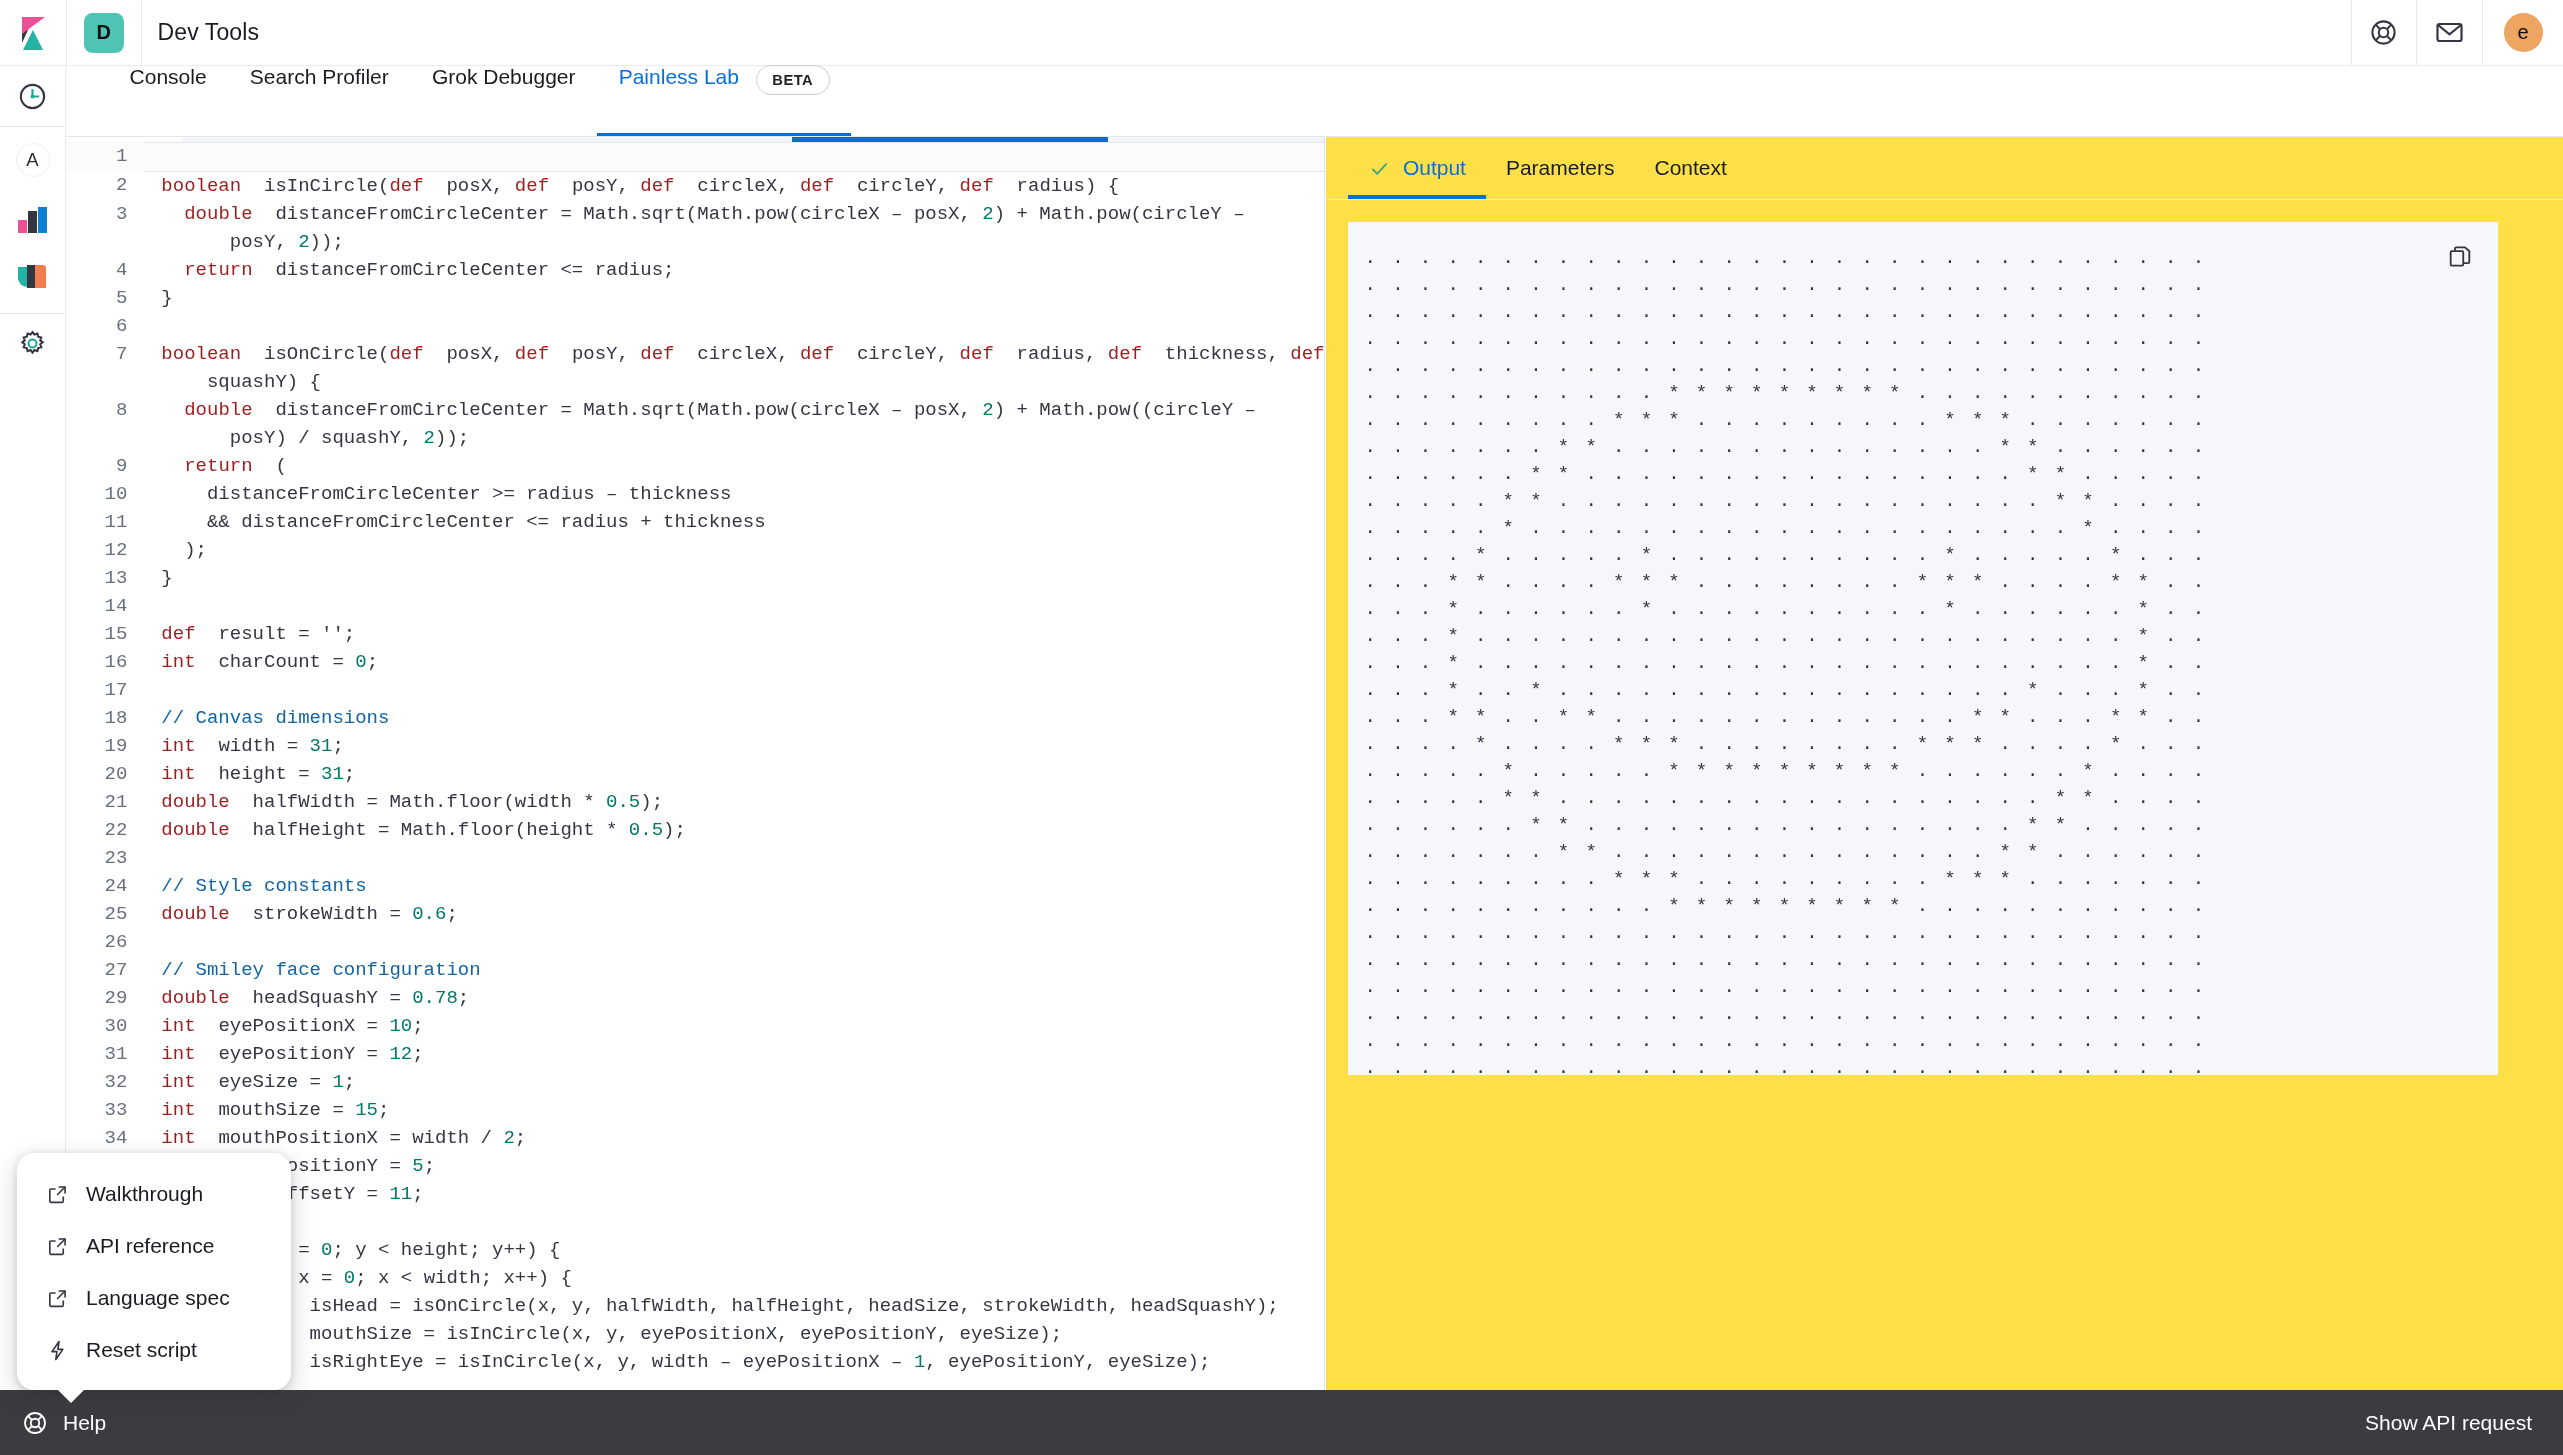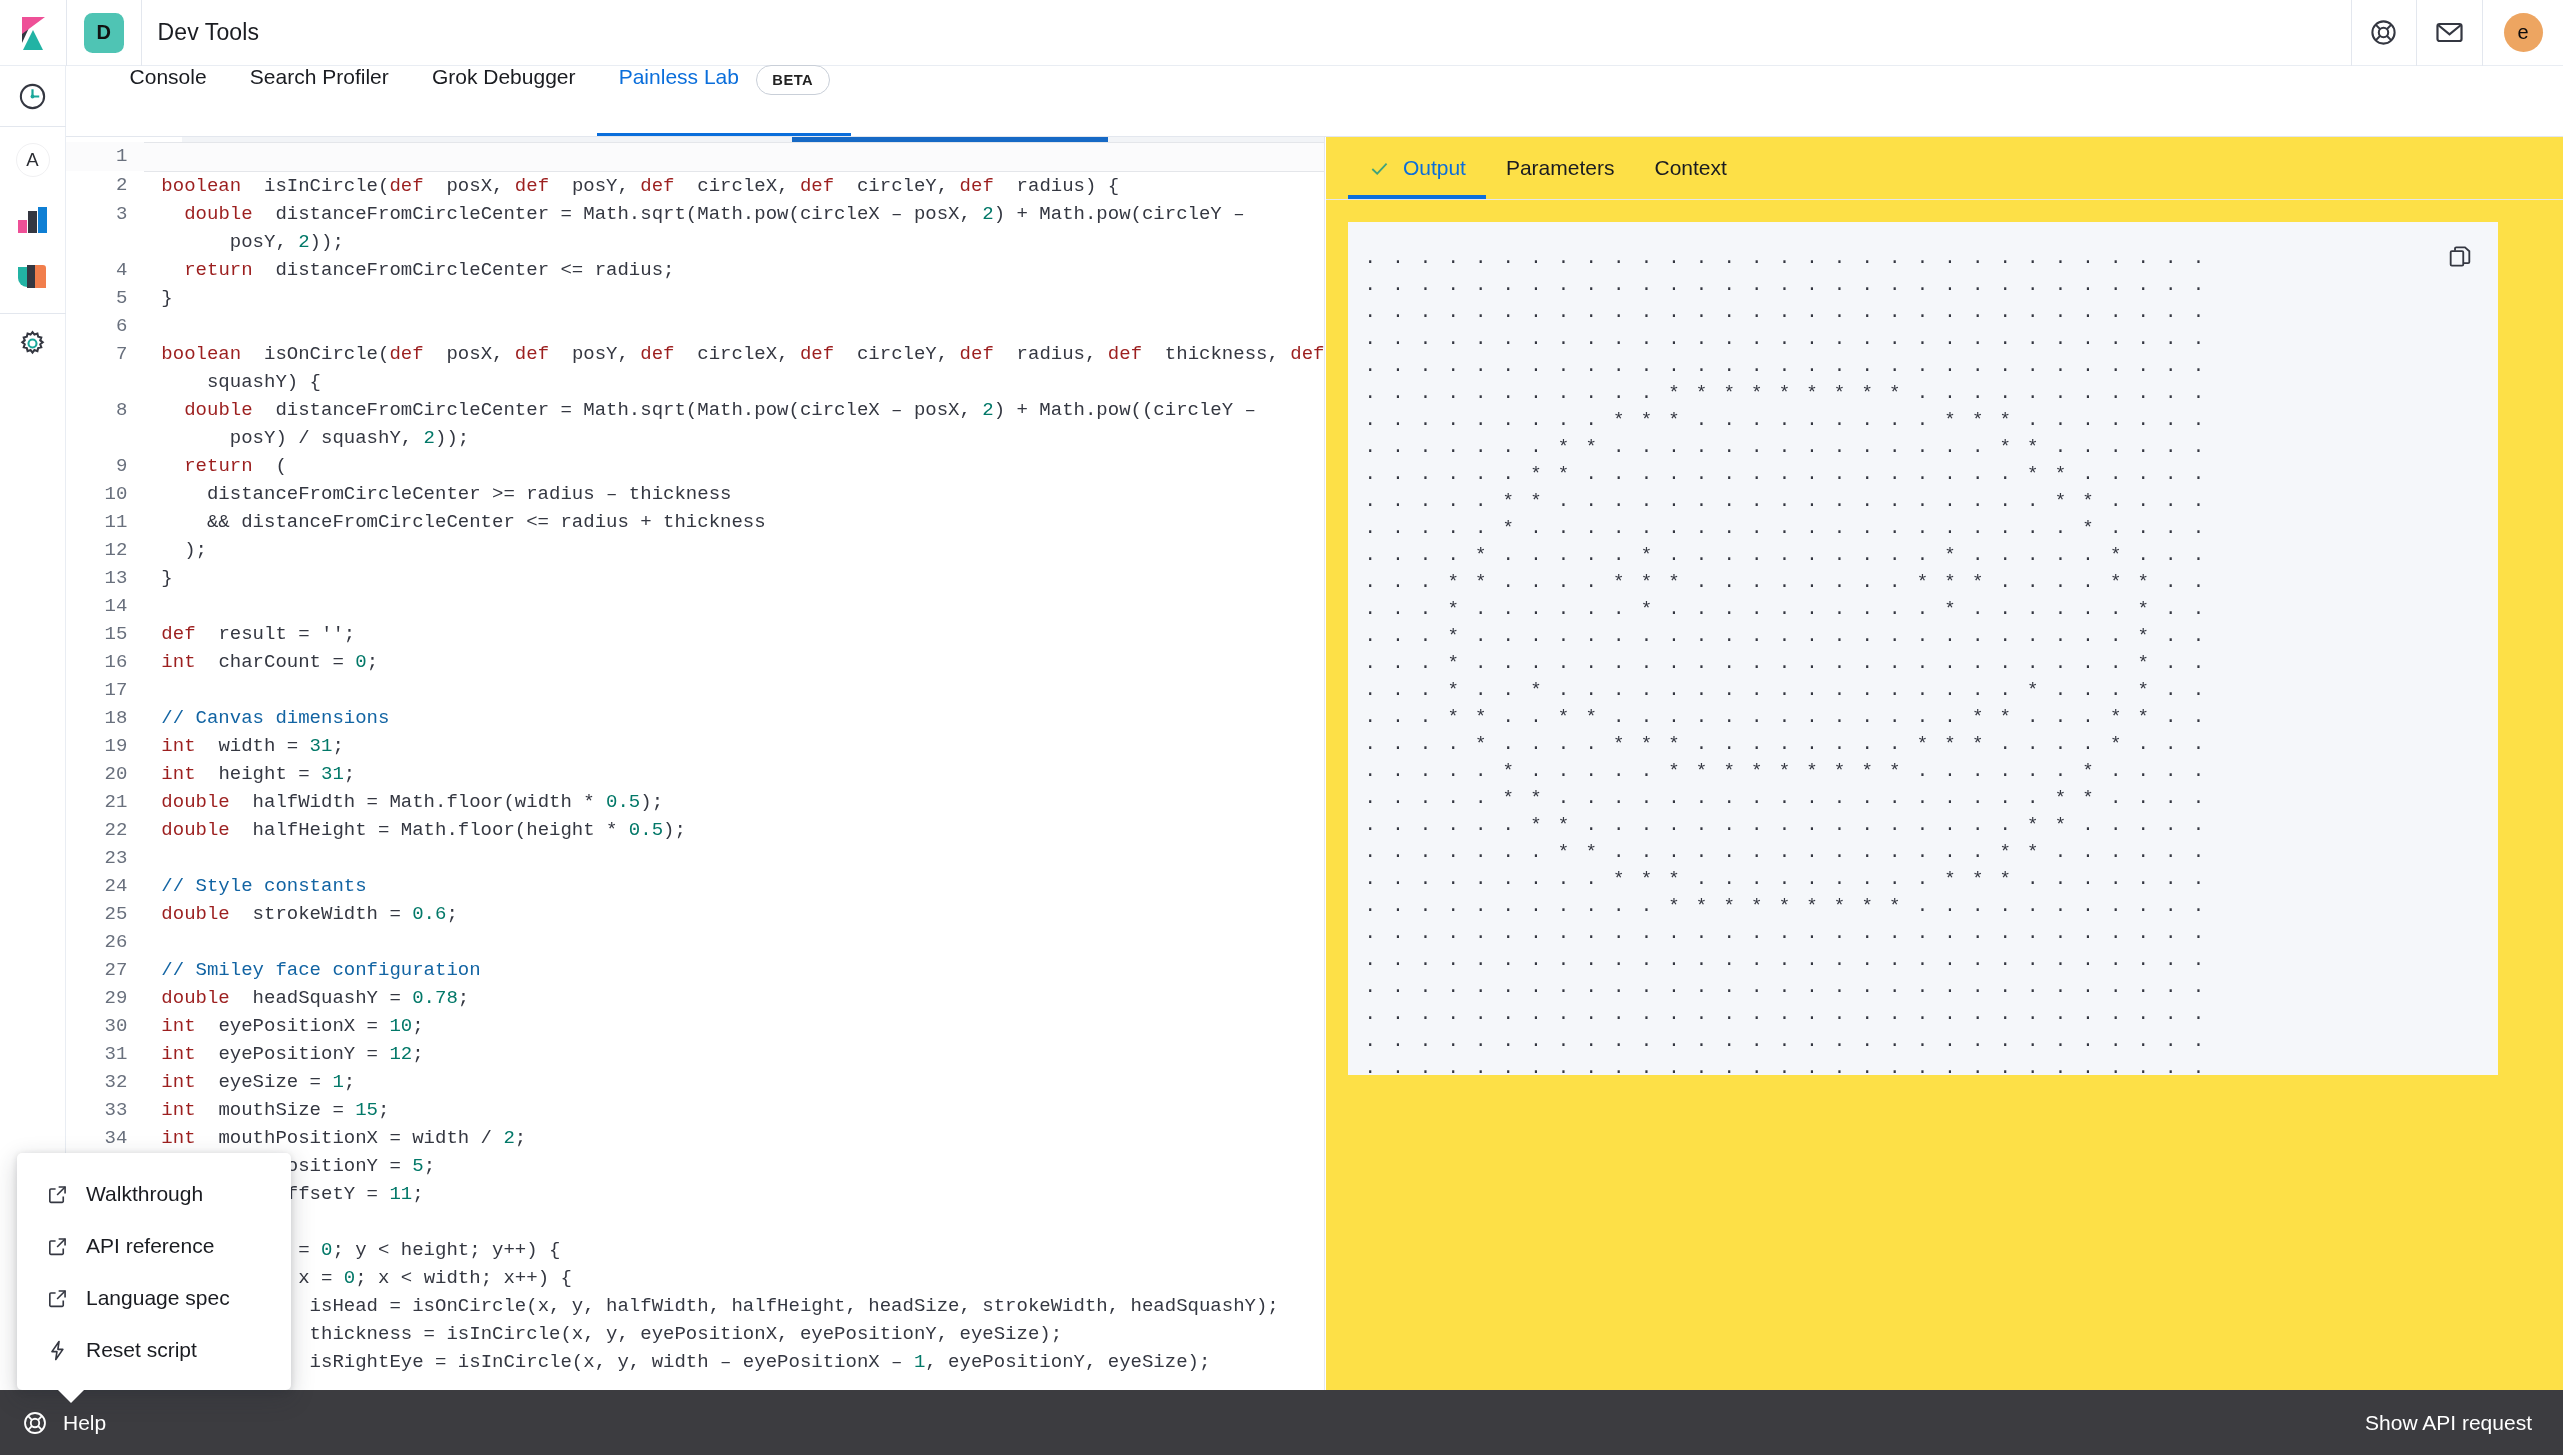--- a/index.html
+++ b/index.html
@@ -159,21 +159,21 @@
   }
   .help-btn {
     display: flex; align-items: center; gap: 15.4px; margin-left: 21.6px;
     color: #fff; font-size: 21px; cursor: pointer;
   }
   .api-btn { margin-left: auto; margin-right: 31px; color: #fff; font-size: 21px; cursor: pointer; }
 
   
   .popover {
     position: absolute; left: 17px; bottom: 65px; width: 274px;
-    background: #fff; border-radius: 5px;
+    background: #fff; border-radius: 17px;
     box-shadow: 0 7.7px 23px rgba(38,42,50,.22), 0 1.5px 6.2px rgba(38,42,50,.14);
     padding: 15.4px 0 14px 0; z-index: 50;
   }
   .popover::after {
     content: ""; position: absolute; left: 40px; bottom: -13px;
     border-left: 14px solid transparent; border-right: 14px solid transparent;
     border-top: 14px solid #fff;
   }
   .pop-item {
     display: flex; align-items: center; gap: 17px;
@@ -447,21 +447,21 @@
             <tr>
               <td class="gutter">39</td>
               <td class="codecell"><span>  </span><span class="kw">for</span><span>  (int x = </span><span class="num">0</span><span>; x &lt; width; x++) {</span></td>
             </tr>
             <tr>
               <td class="gutter">40</td>
               <td class="codecell"><span>    </span><span class="kw">boolean</span><span>  isHead = isOnCircle(x, y, halfWidth, halfHeight, headSize, strokeWidth, headSquashY);</span></td>
             </tr>
             <tr>
               <td class="gutter">41</td>
-              <td class="codecell"><span>    </span><span class="kw">boolean</span><span>  thickness = isInCircle(x, y, eyePositionX, eyePositionY, eyeSize);</span></td>
+              <td class="codecell"><span>    </span><span class="kw">boolean</span><span>  mouthSize = isInCircle(x, y, eyePositionX, eyePositionY, eyeSize);</span></td>
             </tr>
             <tr>
               <td class="gutter">42</td>
               <td class="codecell"><span>    </span><span class="kw">boolean</span><span>  isRightEye = isInCircle(x, y, width – eyePositionX – </span><span class="num">1</span><span>, eyePositionY, eyeSize);</span></td>
             </tr>
           </tbody>
       </table>
     </div>
   </div>
 

